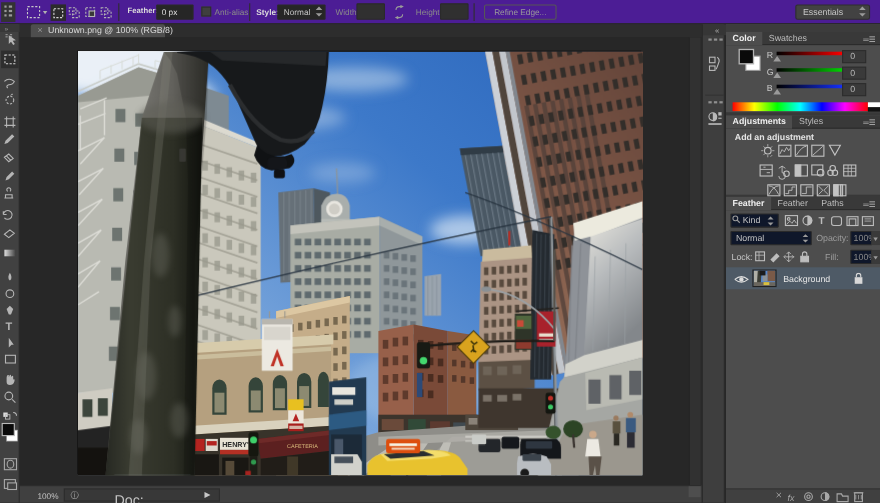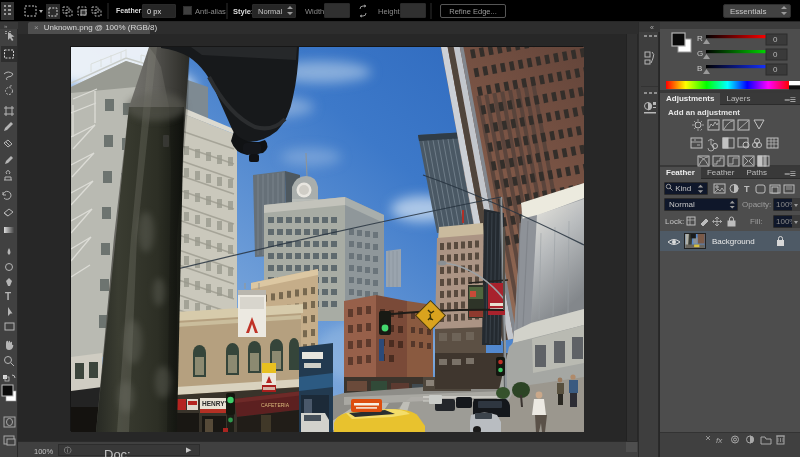--- a/index.html
+++ b/index.html
@@ -1,16 +1,16 @@
 <!DOCTYPE html>
 <html><head><meta charset="utf-8"><style>
 *{margin:0;padding:0;box-sizing:border-box}
 html,body{width:800px;height:457px;overflow:hidden;background:#272727;font-family:"Liberation Sans",sans-serif;}
 .abs{position:absolute}
-#optbar{position:absolute;left:0;top:0;width:800px;height:22px;background:#000000;border-bottom:1px solid #272727;font-size:7.5px;color:#c4c4c4}
+#optbar{position:absolute;left:0;top:0;width:800px;height:22px;background:#4c1d95;border-bottom:1px solid #272727;font-size:7.5px;color:#c4c4c4}
 #tabbar{position:absolute;left:18px;top:22px;width:620px;height:12px;background:#2d2d2d}
 #tab{position:absolute;left:10px;top:0;width:122px;height:12px;background:#4e4e4e;border-radius:2px 2px 0 0;color:#dadada;font-size:8px;line-height:12px;white-space:nowrap}
 #toolbar{position:absolute;left:0;top:22px;width:18px;height:435px;background:#414141;border-right:1px solid #2a2a2a}
 #canvas{position:absolute;left:18px;top:34px;width:620px;height:407px;background:#272727}
 #photo{position:absolute;left:52px;top:12px;width:513px;height:385px;border:1px solid #161616}
 #vscroll{position:absolute;right:1px;top:0;width:11px;height:407px;background:#313131;border-left:1px solid #222}
 #statusbar{position:absolute;left:18px;top:441px;width:620px;height:16px;background:#404040;border-top:1px solid #2b2b2b;color:#c2c2c2;font-size:8.5px}
 #dockstrip{position:absolute;left:638px;top:22px;width:21px;height:435px;background:#3e3e3e;border-left:1px solid #2a2a2a;border-right:1px solid #2a2a2a}
 #panels{position:absolute;left:660px;top:22px;width:140px;height:435px;background:#4d4d4d;font-size:9px;color:#cfcfcf}
 .tabstrip{background:#393939;border-bottom:1px solid #2b2b2b;height:12px;position:relative}
@@ -827,20 +827,22 @@
    <rect x="14" y="80" width="3" height="3" fill="#b8b8b8" stroke="none"></rect>
         <rect x="14" y="85" width="3" height="1" fill="#b8b8b8" stroke="none"></rect>
         <rect x="5" y="90" width="12" height="1.5" fill="#b8b8b8" stroke="none"></rect>
   </g>
  </svg>
 </div>
 
 <div id="panels">
  <div style="height:7px;background:#3c3c3c"></div>
 
+ <div class="tabstrip"><span class="ptab on">Color</span><span class="ptab">Swatches</span>
+  <span style="position:absolute;right:4px;top:3px;color:#c0c0c0;font-size:7px">═☰</span></div>
  <div style="position:relative;height:61px">
   <svg class="abs" style="left:0;top:0" width="140" height="61">
    <defs>
     <linearGradient id="gr" x1="0" x2="1">
             <stop offset="0" stop-color="#000"></stop>
             <stop offset="1" stop-color="#ff0000"></stop>
           </linearGradient>
     <linearGradient id="gg" x1="0" x2="1">
             <stop offset="0" stop-color="#000"></stop>
             <stop offset="1" stop-color="#00d800"></stop>
@@ -880,21 +882,21 @@
     <rect x="106" y="35" width="21" height="11" fill="#3a3a3a" stroke="#2c2c2c"></rect>
           <text x="113" y="43">0</text>
    </g>
    <rect x="6" y="52" width="123" height="8" fill="url(#spec)"></rect>
    <rect x="129" y="52" width="11" height="4.5" fill="#fff"></rect>
    <rect x="129" y="56.5" width="11" height="4" fill="#111"></rect>
   </svg>
  </div>
 
  <div style="height:3px;background:#383838"></div>
- <div class="tabstrip"><span class="ptab on">Adjustments</span><span class="ptab">Layers</span>
+ <div class="tabstrip"><span class="ptab on">Adjustments</span><span class="ptab">Styles</span>
   <span style="position:absolute;right:4px;top:3px;color:#c0c0c0;font-size:7px">═☰</span></div>
  <div style="position:relative;height:60px">
   <div style="padding:3px 0 0 8px;font-weight:bold;color:#e4e4e4;font-size:8px">Add an adjustment</div>
   <svg class="abs" style="left:0;top:13px" width="140" height="52">
    <g fill="none" stroke="#c2c2c2" stroke-width="1">
     <circle cx="38" cy="7" r="3"></circle>
           <g stroke-width="0.7">
             <path d="M38 1 v2 M38 11 v2 M32 7 h2 M42 7 h2 M34 3 l1.5 1.5 M42 3 l-1.5 1.5 M34 11 l1.5-1.5 M42 11 l-1.5 1.5"></path>
           </g>
     <rect x="48" y="2" width="11" height="10"></rect>

